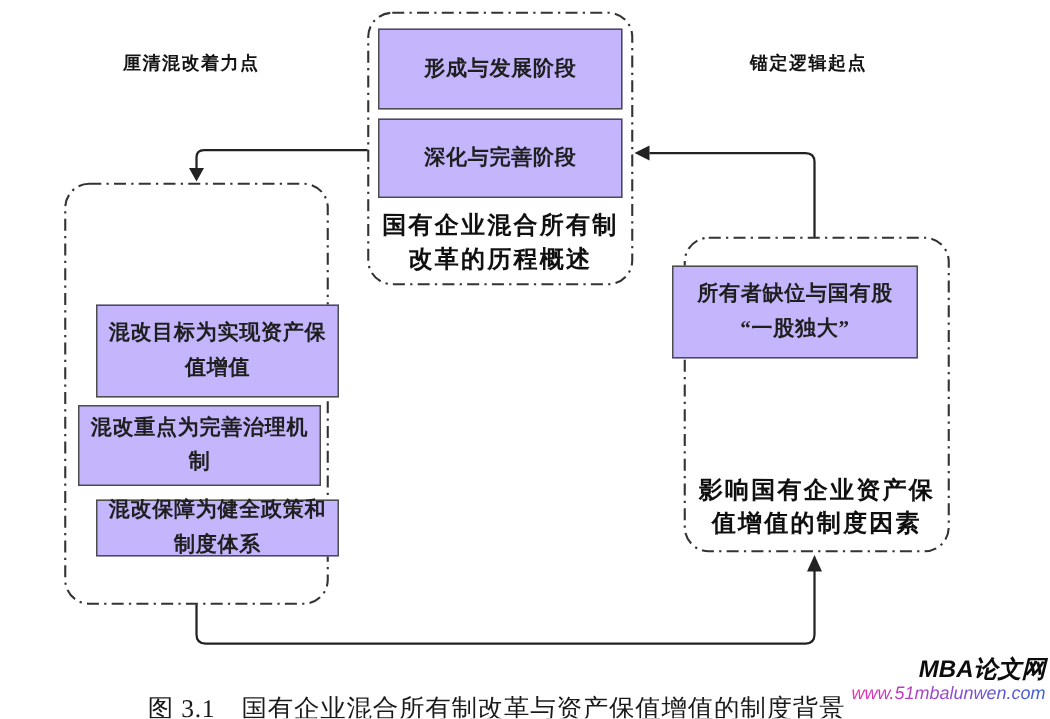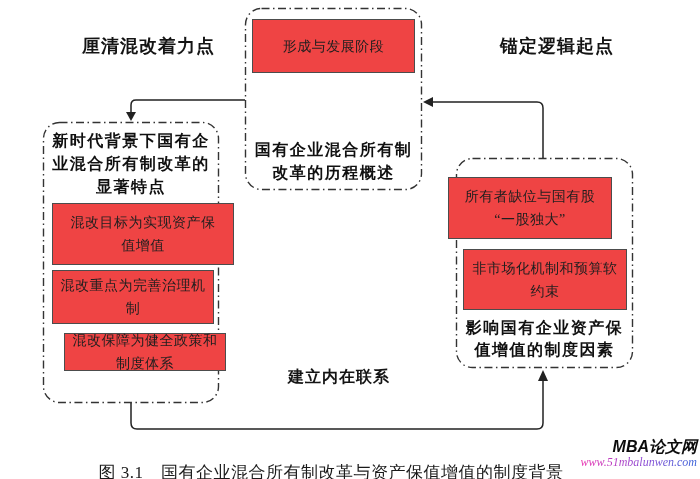--- a/index.html
+++ b/index.html
@@ -5,46 +5,46 @@
   html,body { margin:0; padding:0; background:#ffffff; }
   .stage {
     position:relative; width:700px; height:479px; background:#ffffff;
     font-family:"Liberation Serif","DejaVu Serif",serif; color:#1c1c1c;
     overflow:hidden;
   }
   .abs { position:absolute; box-sizing:border-box; }
   svg.layer { position:absolute; left:0; top:0; width:700px; height:479px; }
 
   .node {
-    border:1.4px solid #4c4c4c; background:#ef4444;
+    border:1.4px solid #4c4c4c; background:#c4b5fd;
     display:flex; align-items:center; justify-content:center;
     text-align:center; white-space:pre-line;
-    font-size:14px; letter-spacing:0.5px; line-height:23px; color:#1f1f1f;
+    font-size:14px; letter-spacing:0.5px; line-height:23px; color:#1f1f1f;font-weight:bold;
   }
   .g-title {
     font-weight:bold; color:#101010; text-align:center; white-space:pre-line;
     font-size:16px; letter-spacing:1.5px; line-height:23px;
   }
   .side-label {
     font-family:"Liberation Sans","DejaVu Sans",sans-serif;
-    font-weight:bold; color:#141414; font-size:18px; letter-spacing:1px;
+    font-weight:bold; color:#141414; font-size:12px; letter-spacing:1px;
     white-space:nowrap;
   }
   .caption {
     font-size:17px; letter-spacing:0.5px; color:#1a1a1a;
     text-align:center; white-space:nowrap;
   }
   .watermark { text-align:right; line-height:1;margin-left:12px; }
   .wm-name {
     font-family:"Liberation Sans","DejaVu Sans",sans-serif;
     font-weight:bold; font-style:italic; font-size:16px; color:#0c0c0c;
     display:block;
   }
   .wm-url {
-    font-family:Liberation Serif, serif;
+    font-family:Liberation Sans, sans-serif;
     font-style:italic; font-size:12px; color:#b43ab4; display:block; margin-top:1px;
   }
   @supports ((background-clip:text) or (-webkit-background-clip:text)) {
     .wm-url {
       background:linear-gradient(90deg,#e92fae 0%,#8a4ad4 55%,#3460d8 100%);
       -webkit-background-clip:text; background-clip:text; color:transparent;
     }
   }
 </style>
 </head>
@@ -62,40 +62,35 @@
 
     <path d="M543,158 L543,108 Q543,102 537,102 L433,102" fill="none" stroke="#222222" stroke-width="1.5"></path>
     <polygon points="433,97 433,107 423,102" fill="#222222"></polygon>
 
     <path d="M131,403 L131,423 Q131,429 137,429 L537,429 Q543,429 543,423 L543,380" fill="none" stroke="#222222" stroke-width="1.5"></path>
     <polygon points="538,381 548,381 543,370" fill="#222222"></polygon>
   </svg>
 
   <div class="abs side-label" style="left:82px; top:34px;">厘清混改着力点</div>
   <div class="abs side-label" style="left:500px; top:34px;">锚定逻辑起点</div>
-  <div class="abs side-label" style="left:288px; top:367px; font-size:16px;">建立内在联系</div>
 
   <div class="abs node" style="left:252px; top:19px; width:163px; height:54px;">形成与发展阶段</div>
+  <div class="abs node" style="left:252px; top:79px; width:163px; height:53px;">深化与完善阶段</div>
   <div class="abs g-title" style="left:246px; top:140px; width:175px;font-family:Liberation Mono, monospace;">国有企业混合所有制
 改革的历程概述</div>
 
-  <div class="abs g-title" style="left:47px; top:129px; width:168px;">新时代背景下国有企
-业混合所有制改革的
-显著特点</div>
-  <div class="abs node" style="left:52px; top:203px; width:182px; height:62px;">混改目标为实现资产保
+  <div class="abs node" style="left:64px; top:203px; width:162px; height:62px;">混改目标为实现资产保
 值增值</div>
   <div class="abs node" style="left:52px; top:270px; width:162px; height:54px;">混改重点为完善治理机
 制</div>
   <div class="abs node" style="left:64px; top:333px; width:162px; height:38px;">混改保障为健全政策和
 制度体系</div>
 
   <div class="abs node" style="left:448px; top:177px; width:164px; height:62px;">所有者缺位与国有股
 “一股独大”</div>
-  <div class="abs node" style="left:463px; top:249px; width:164px; height:61px;">非市场化机制和预算软
-约束</div>
   <div class="abs g-title" style="left:459px; top:317px; width:171px; line-height:22px;">影响国有企业资产保
 值增值的制度因素</div>
 
   <div class="abs caption" style="left:0px; top:461px; width:662px;">图 3.1　国有企业混合所有制改革与资产保值增值的制度背景</div>
 
   <div class="abs watermark" style="right:3px; top:439px;">
     <span class="wm-name">MBA论文网</span>
     <span class="wm-url">www.51mbalunwen.com</span>
   </div>
 

